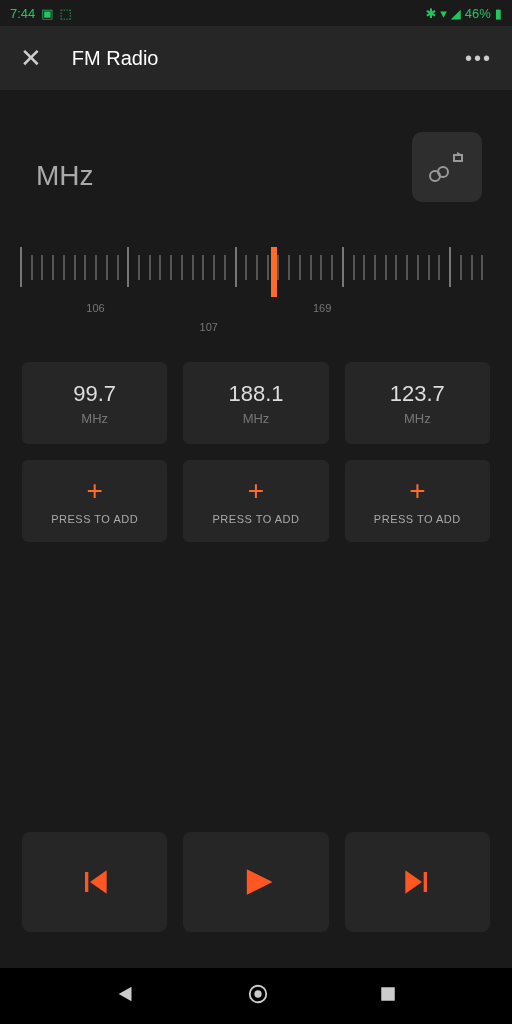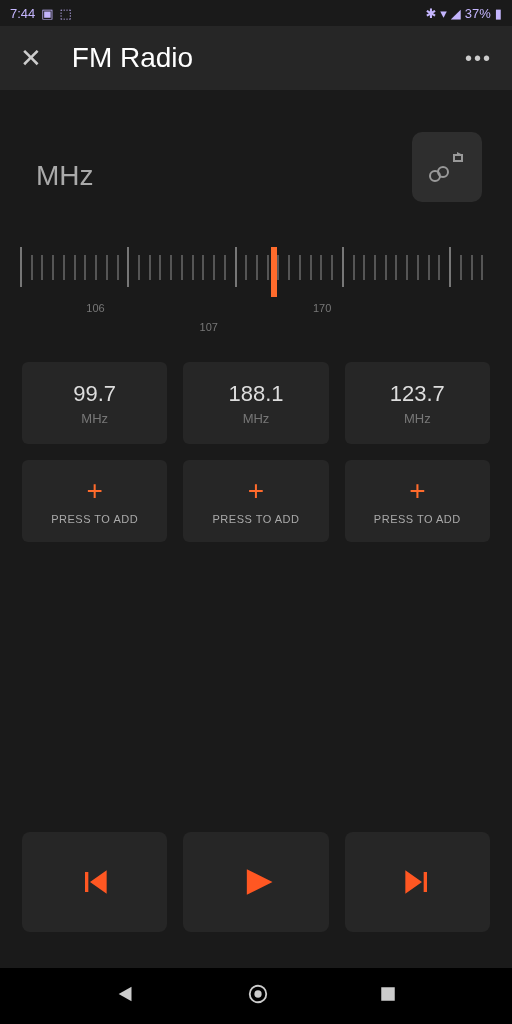--- a/index.html
+++ b/index.html
@@ -12,35 +12,35 @@
       overflow: hidden;
       position: relative;
     }
     .status-bar {
       height: 26px;
       display: flex;
       justify-content: space-between;
       align-items: center;
       padding: 0 10px;
       font-size: 13px;
-      color: #c4b5fd;
+      color: #22c55e;
       background: #1a1a1a;
     }
     .status-left { display: flex; gap: 6px; align-items: center; }
     .status-right { display: flex; gap: 4px; align-items: center; }
     .app-bar {
       height: 64px;
       background: #262626;
       display: flex;
       align-items: center;
       padding: 0 20px;
       gap: 30px;
     }
     .close-btn { font-size: 26px; color: #ccc; cursor: pointer; }
-    .app-title { font-size: 28px; font-weight: 500; flex: 1; }
+    .app-title { font-size: 20px; font-weight: 500; flex: 1; }
     .more-btn { color: #ccc; font-size: 20px; letter-spacing: 2px; cursor: pointer; }
     .freq-display {
       padding: 40px 30px 20px 30px;
       display: flex;
       align-items: flex-end;
       justify-content: space-between;
     }
     .freq-num {
       font-size: 74px;
       font-weight: 400;
@@ -162,21 +162,21 @@
 <div class="status-bar">
   <div class="status-left">
     <span>7:44</span>
     <span>▣</span>
     <span>⬚</span>
   </div>
   <div class="status-right">
     <span>✱</span>
     <span>▾</span>
     <span>◢</span>
-    <span>37%</span>
+    <span>46%</span>
     <span>▮</span>
   </div>
 </div>
 
 <div class="app-bar">
   <div class="close-btn">✕</div>
   <div class="app-title">FM Radio</div>
   <div class="more-btn">•••</div>
 </div>
 
@@ -235,21 +235,21 @@
       <div class="tick minor" style="left: 86.3636%;"></div>
       <div class="tick minor" style="left: 88.6364%;"></div>
       <div class="tick major" style="left: 90.9091%;"></div>
       <div class="tick minor" style="left: 93.1818%;"></div>
       <div class="tick minor" style="left: 95.4545%;"></div>
       <div class="tick minor" style="left: 97.7273%;"></div>
     </div>
   <div class="dial-labels" id="dial-labels">
       <span class="dial-label" style="left: 16%;">106</span>
       <span class="dial-label" style="left: 40%; margin-top: 19px;">107</span>
-      <span class="dial-label" style="left: 64%;">170</span>
+      <span class="dial-label" style="left: 64%;">169</span>
     </div>
 </div>
 
 <div class="presets" id="presets">
     <div class="preset">
       <div class="preset-freq">99.7</div>
       <div class="preset-unit">MHz</div>
     </div>
     <div class="preset">
       <div class="preset-freq">188.1</div>

